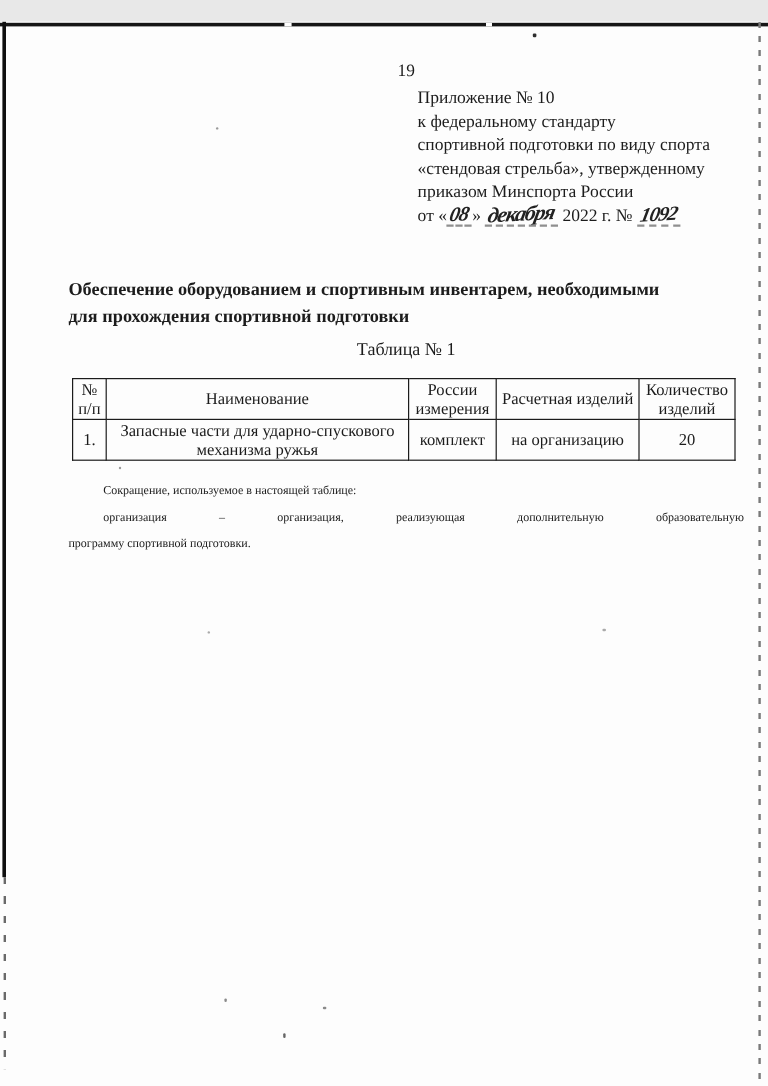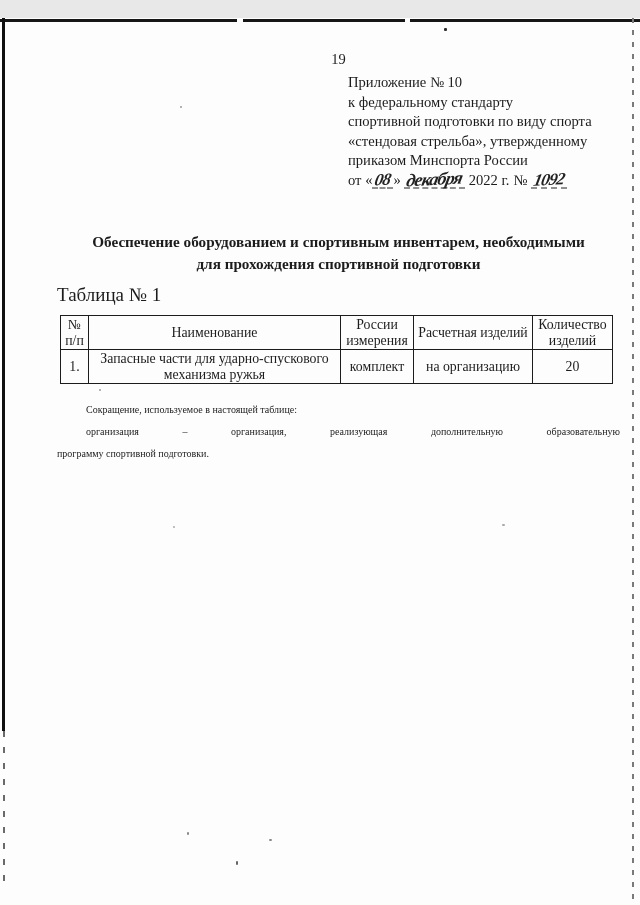--- a/index.html
+++ b/index.html
@@ -36,26 +36,26 @@
   .hw{
     display:inline-block;
     font-style:italic;font-weight:bold;
     transform:skewX(-14deg) rotate(-3deg);
     font-size:17px;letter-spacing:-1px;color:#222;
   }
   .hw-month .hw{font-size:18px;}
 
   .doc-title{
     position:absolute;top:213px;left:57px;width:563px;
-    text-align:center;font-weight:bold;font-size:15.2px;line-height:21.5px;
+    font-weight:bold;font-size:15.2px;line-height:21.5px;
   }
 
   .table-caption{
     position:absolute;top:266px;left:57px;width:563px;
-    text-align:left;font-size:19px;
+    text-align:center;font-size:15px;
   }
 
   table.main{
     position:absolute;top:297px;left:60px;width:552px;
     border-collapse:collapse;table-layout:fixed;
     font-size:13.8px;line-height:15.5px;
   }
   table.main td,table.main th{
     border:1.6px solid #1c1c1c;
     padding:1px 3px;

